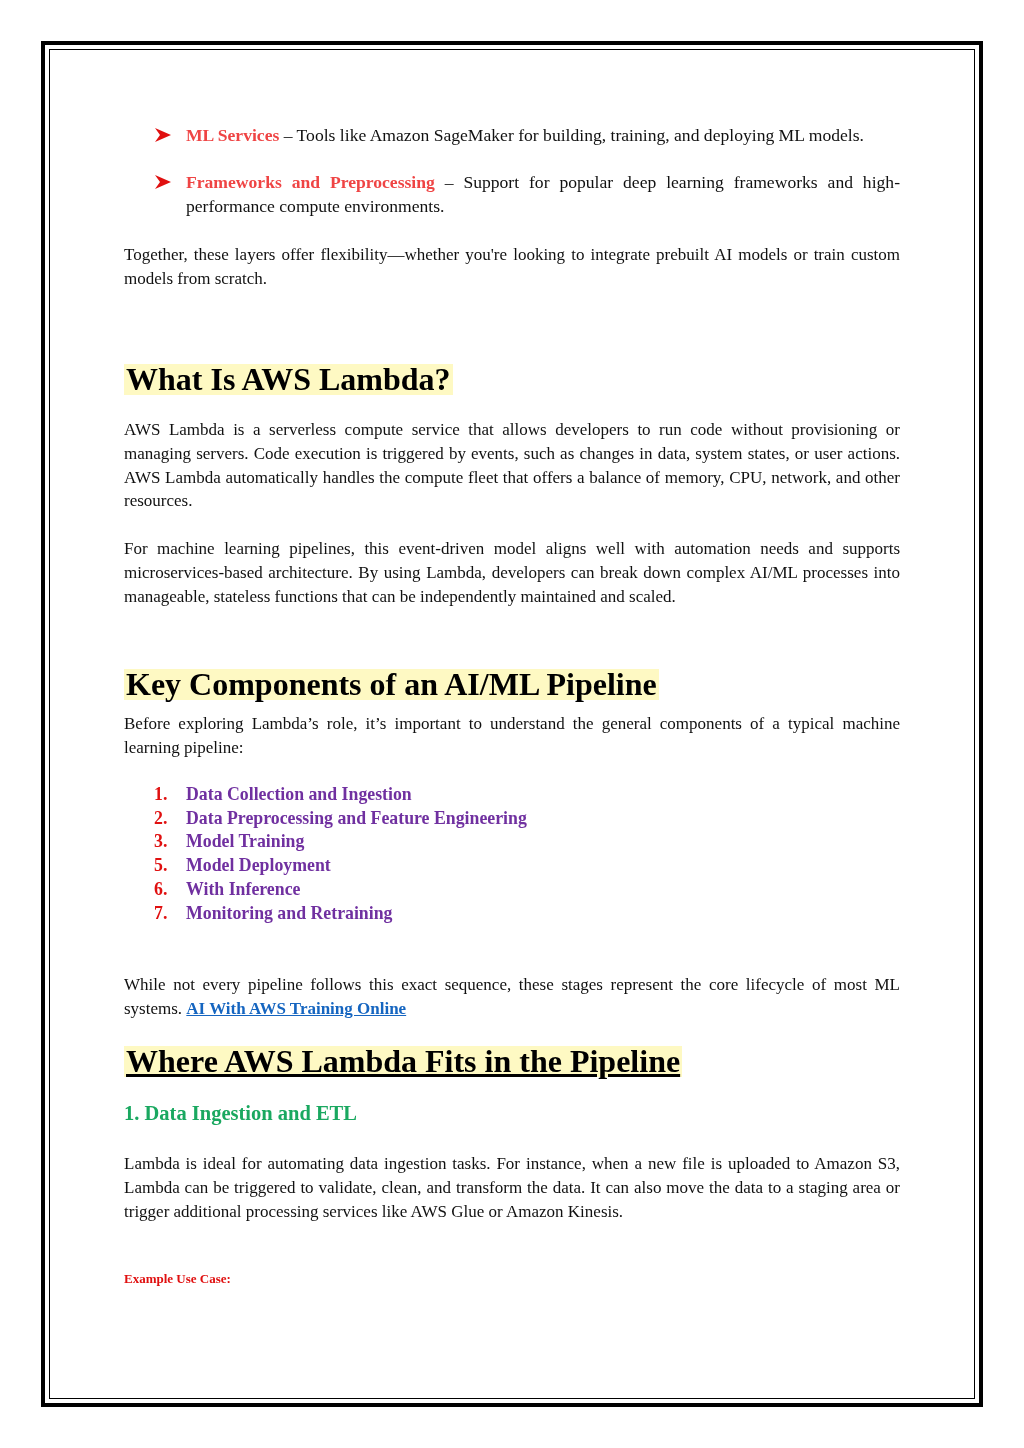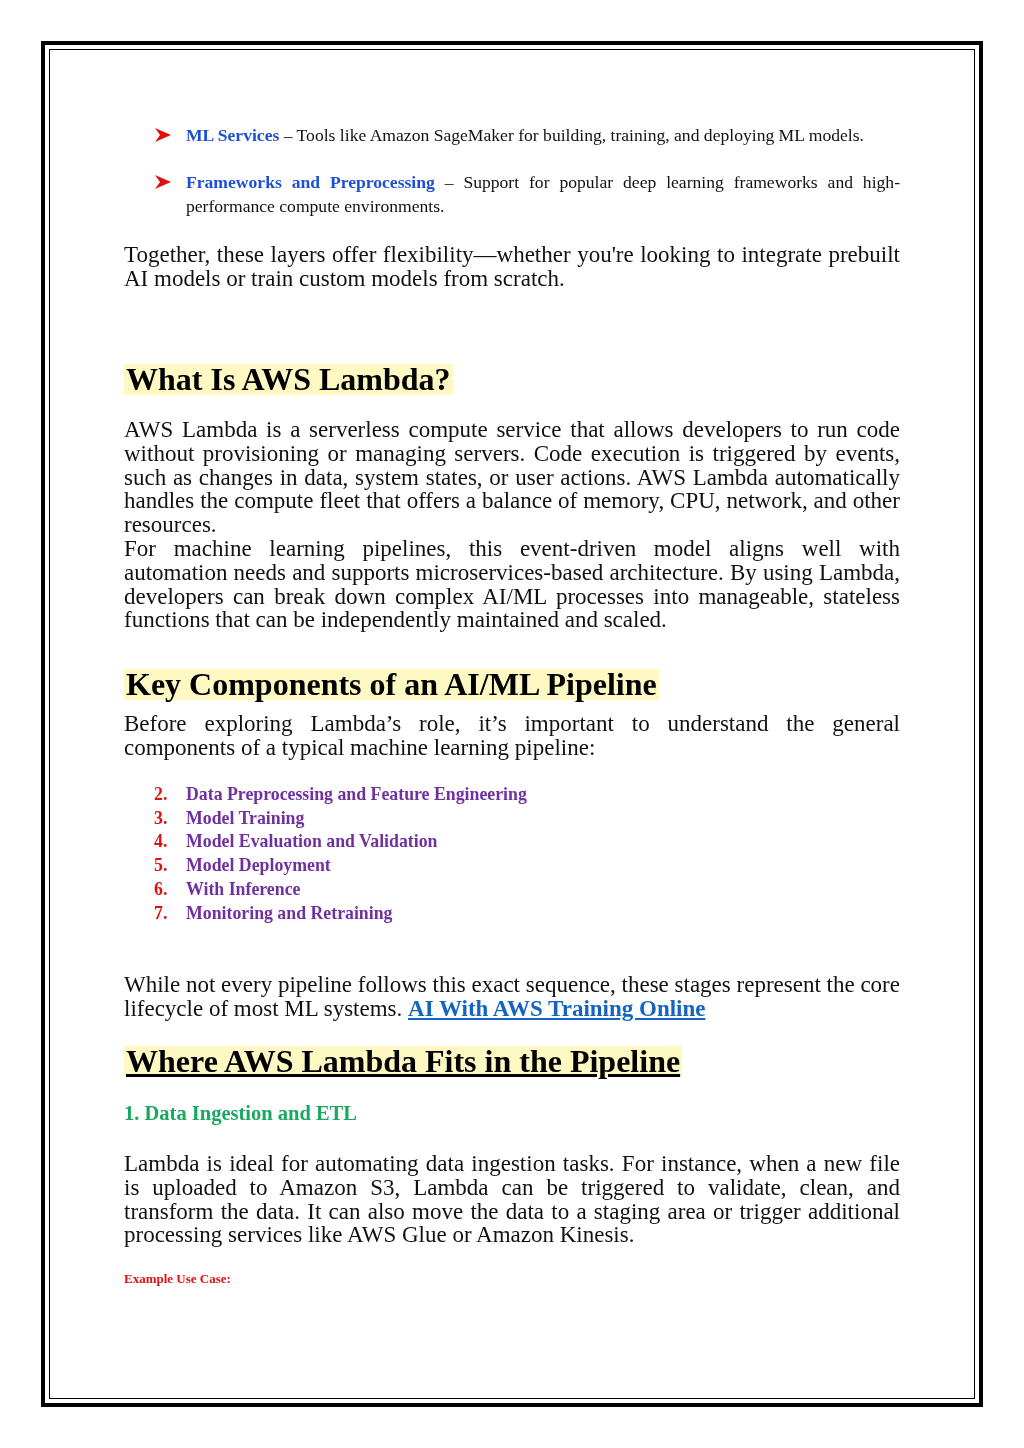--- a/index.html
+++ b/index.html
@@ -1,24 +1,24 @@
 <!DOCTYPE html>
 <html><head>
 <meta charset="utf-8">
 <style>
   html, body { margin: 0; padding: 0; background: #ffffff; }
   body { width: 1024px; height: 1448px; position: relative; overflow: hidden; font-family: "Liberation Serif", serif; color: #111; }
   .frame-outer { position: absolute; left: 41px; top: 41px; width: 942px; height: 1366px; border: 4px solid #000; box-sizing: border-box; }
   .frame-inner { position: absolute; left: 49px; top: 49px; width: 926px; height: 1350px; border: 1px solid #000; box-sizing: border-box; }
   .page { position: absolute; left: 124px; top: 0; width: 776px; }
-  .p { font-size: 23px; line-height: 23.8px; margin: 0; text-align: justify; }
+  .p { font-size: 17px; line-height: 23.8px; margin: 0; text-align: justify; }
   .bullet { position: absolute; left: 0; width: 776px; }
   .bullet .arrow { position: absolute; left: 30px; top: 3px; width: 18px; height: 16px; }
   .bullet .txt { margin-left: 62px; font-size: 17.6px; line-height: 23.8px; text-align: justify; }
-  .term-blue { color: #1d4ed8; font-weight: bold; }
+  .term-blue { color: #ef4444; font-weight: bold; }
   .h2 { position: absolute; left: 0; font-size: 32px; font-weight: bold; background: #fef9c3; padding: 0 2px; line-height: 31px; color: #000; }
   .ol { position: absolute; left: 0; width: 700px; }
   .ol .item { display: block; font-size: 17.8px; line-height: 23.7px; font-weight: bold; }
   .ol .num { display: inline-block; width: 32px; margin-left: 30px; color: #e01010; }
   .ol .lbl { color: #7030a0; }
   .link { color: #1565c0; font-weight: bold; text-decoration: underline; }
   .h3 { position: absolute; left: 0; font-size: 20.5px; font-weight: bold; color: #1aa860; }
   .example { position: absolute; left: 0; font-size: 13px; font-weight: bold; color: #e01010; }
   .abs { position: absolute; left: 0; width: 776px; }
 </style>
@@ -49,23 +49,23 @@
   <div class="h2" style="top:364px;">What Is AWS Lambda?</div>
 
   <p class="p abs" style="top:418px;">AWS Lambda is a serverless compute service that allows developers to run code without provisioning or managing servers. Code execution is triggered by events, such as changes in data, system states, or user actions. AWS Lambda automatically handles the compute fleet that offers a balance of memory, CPU, network, and other resources.</p>
   <p class="p abs" style="top:537px;">For machine learning pipelines, this event-driven model aligns well with automation needs and supports microservices-based architecture. By using Lambda, developers can break down complex AI/ML processes into manageable, stateless functions that can be independently maintained and scaled.</p>
 
   <div class="h2" style="top:657px;margin-top:12px;">Key Components of an AI/ML Pipeline</div>
 
   <p class="p abs" style="top:712px;">Before exploring Lambda’s role, it’s important to understand the general components of a typical machine learning pipeline:</p>
 
   <div class="ol" style="top:783px;">
+    <span class="item"><span class="num">1.</span><span class="lbl">Data Collection and Ingestion</span></span>
     <span class="item"><span class="num">2.</span><span class="lbl">Data Preprocessing and Feature Engineering</span></span>
     <span class="item"><span class="num">3.</span><span class="lbl">Model Training</span></span>
-    <span class="item"><span class="num">4.</span><span class="lbl">Model Evaluation and Validation</span></span>
     <span class="item"><span class="num">5.</span><span class="lbl">Model Deployment</span></span>
     <span class="item"><span class="num">6.</span><span class="lbl">With Inference</span></span>
     <span class="item"><span class="num">7.</span><span class="lbl">Monitoring and Retraining</span></span>
   </div>
 
   <p class="p abs" style="top:973px;"><span>While not every pipeline follows this exact sequence, these stages represent the core lifecycle of most ML systems. </span><a class="link" href="#">AI With AWS Training Online</a></p>
 
   <div class="h2" style="top:1046px;text-decoration:underline;">Where AWS Lambda Fits in the Pipeline</div>
 
   <div class="h3" style="top:1102px;">1. Data Ingestion and ETL</div>

